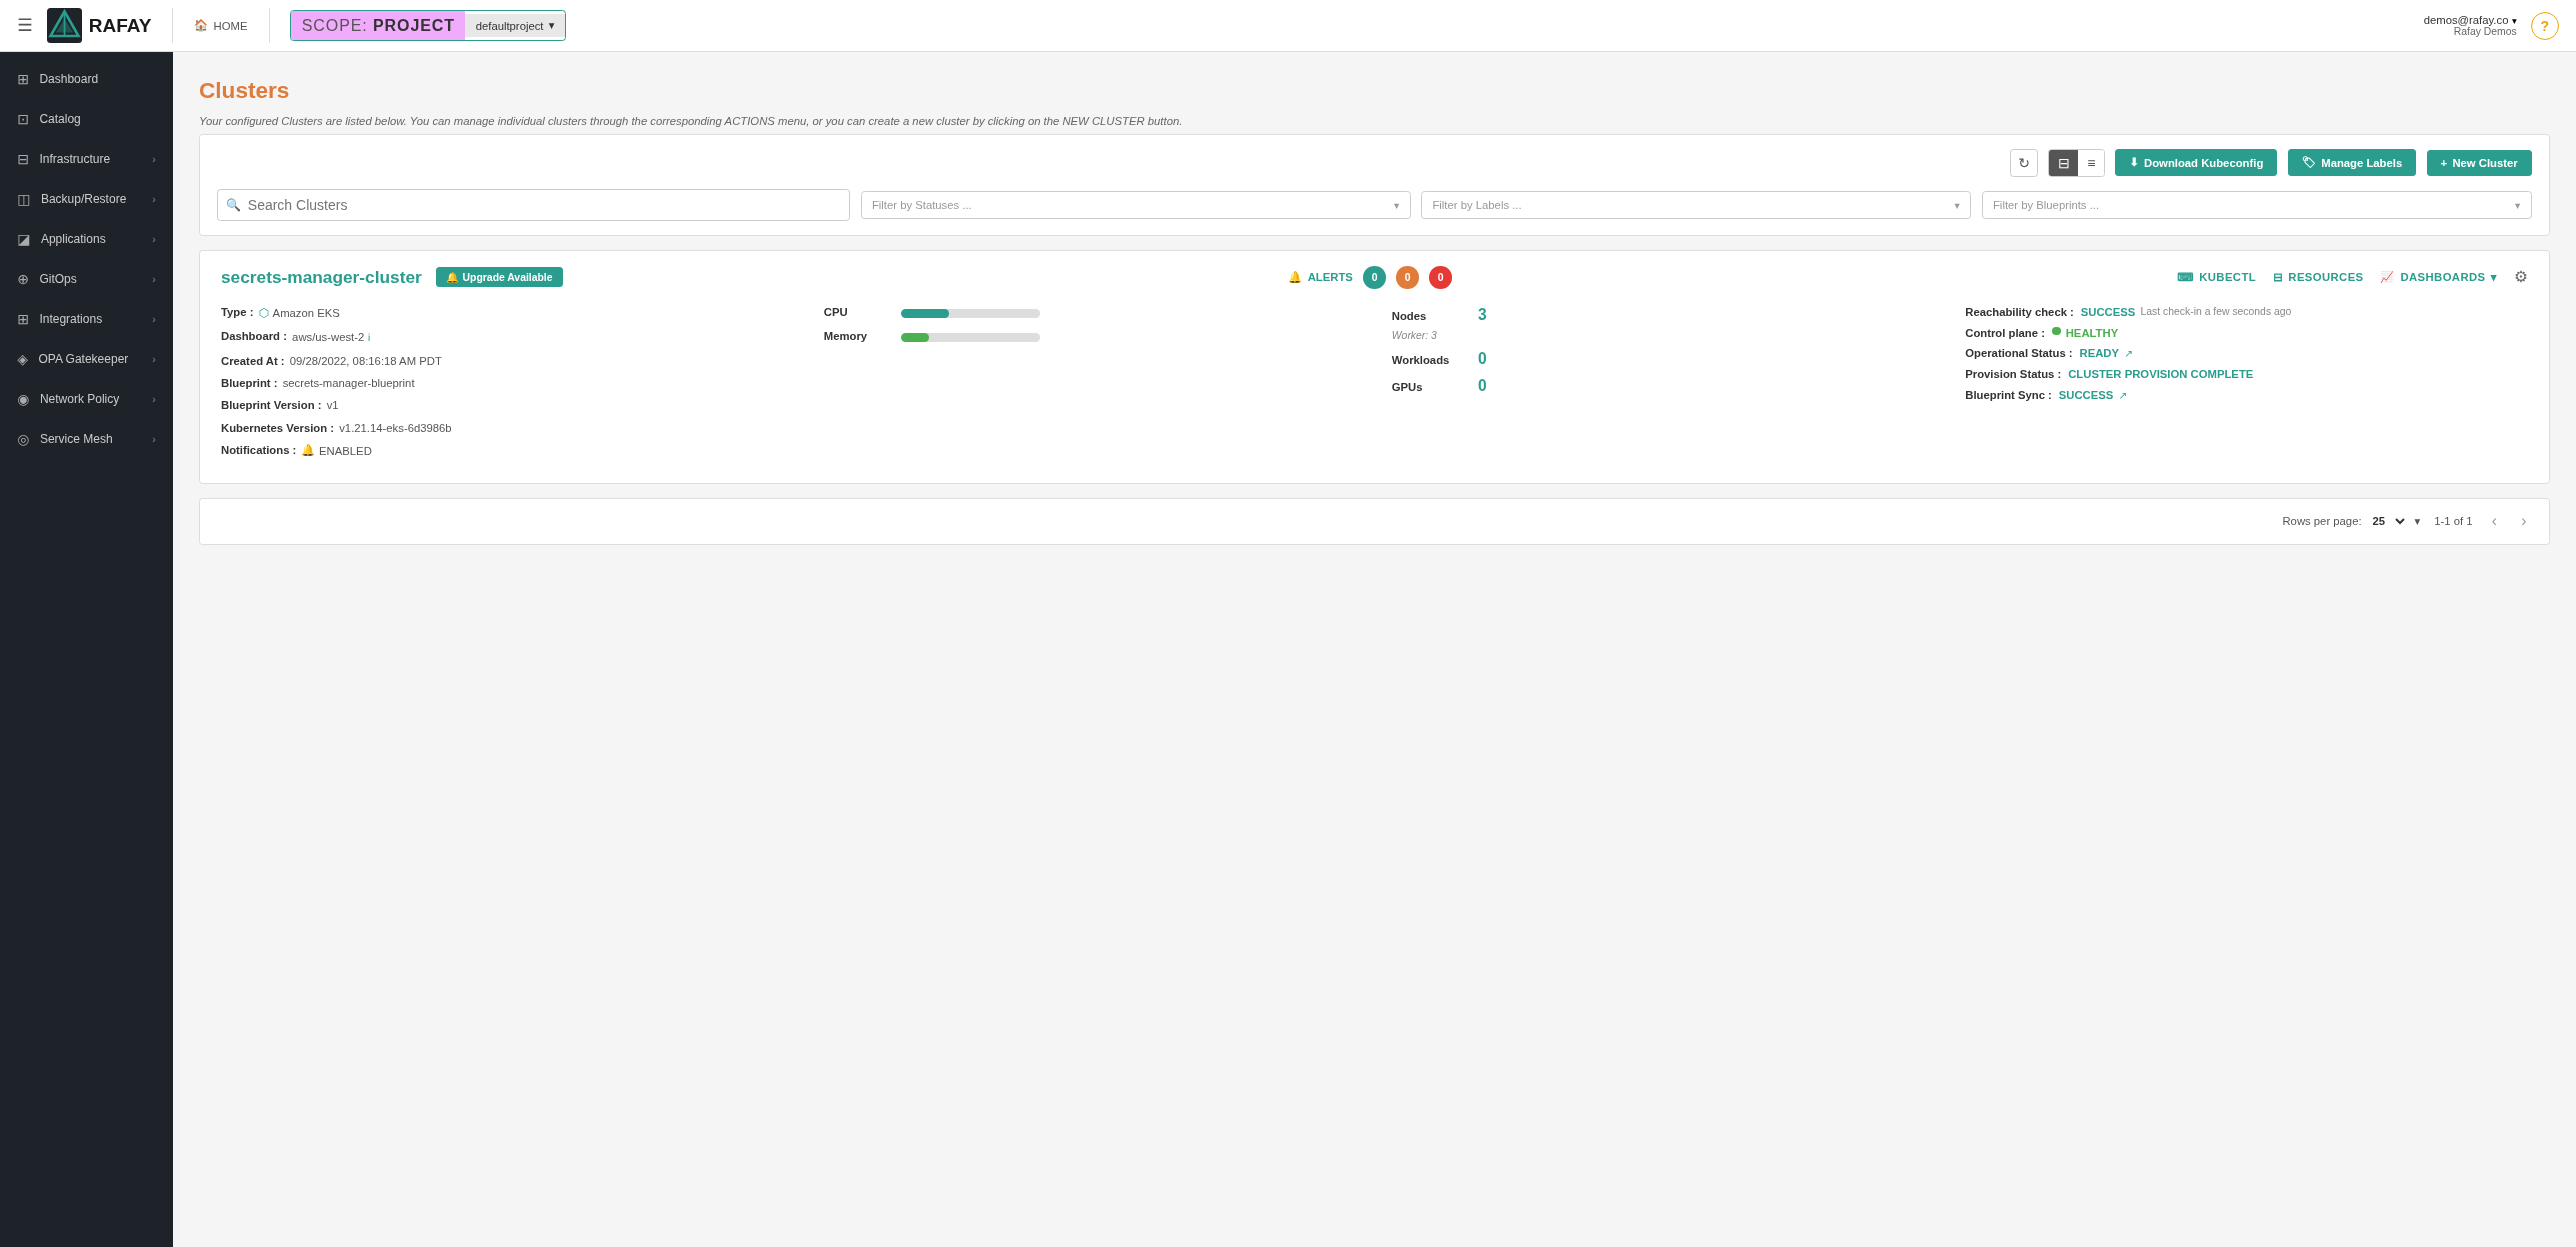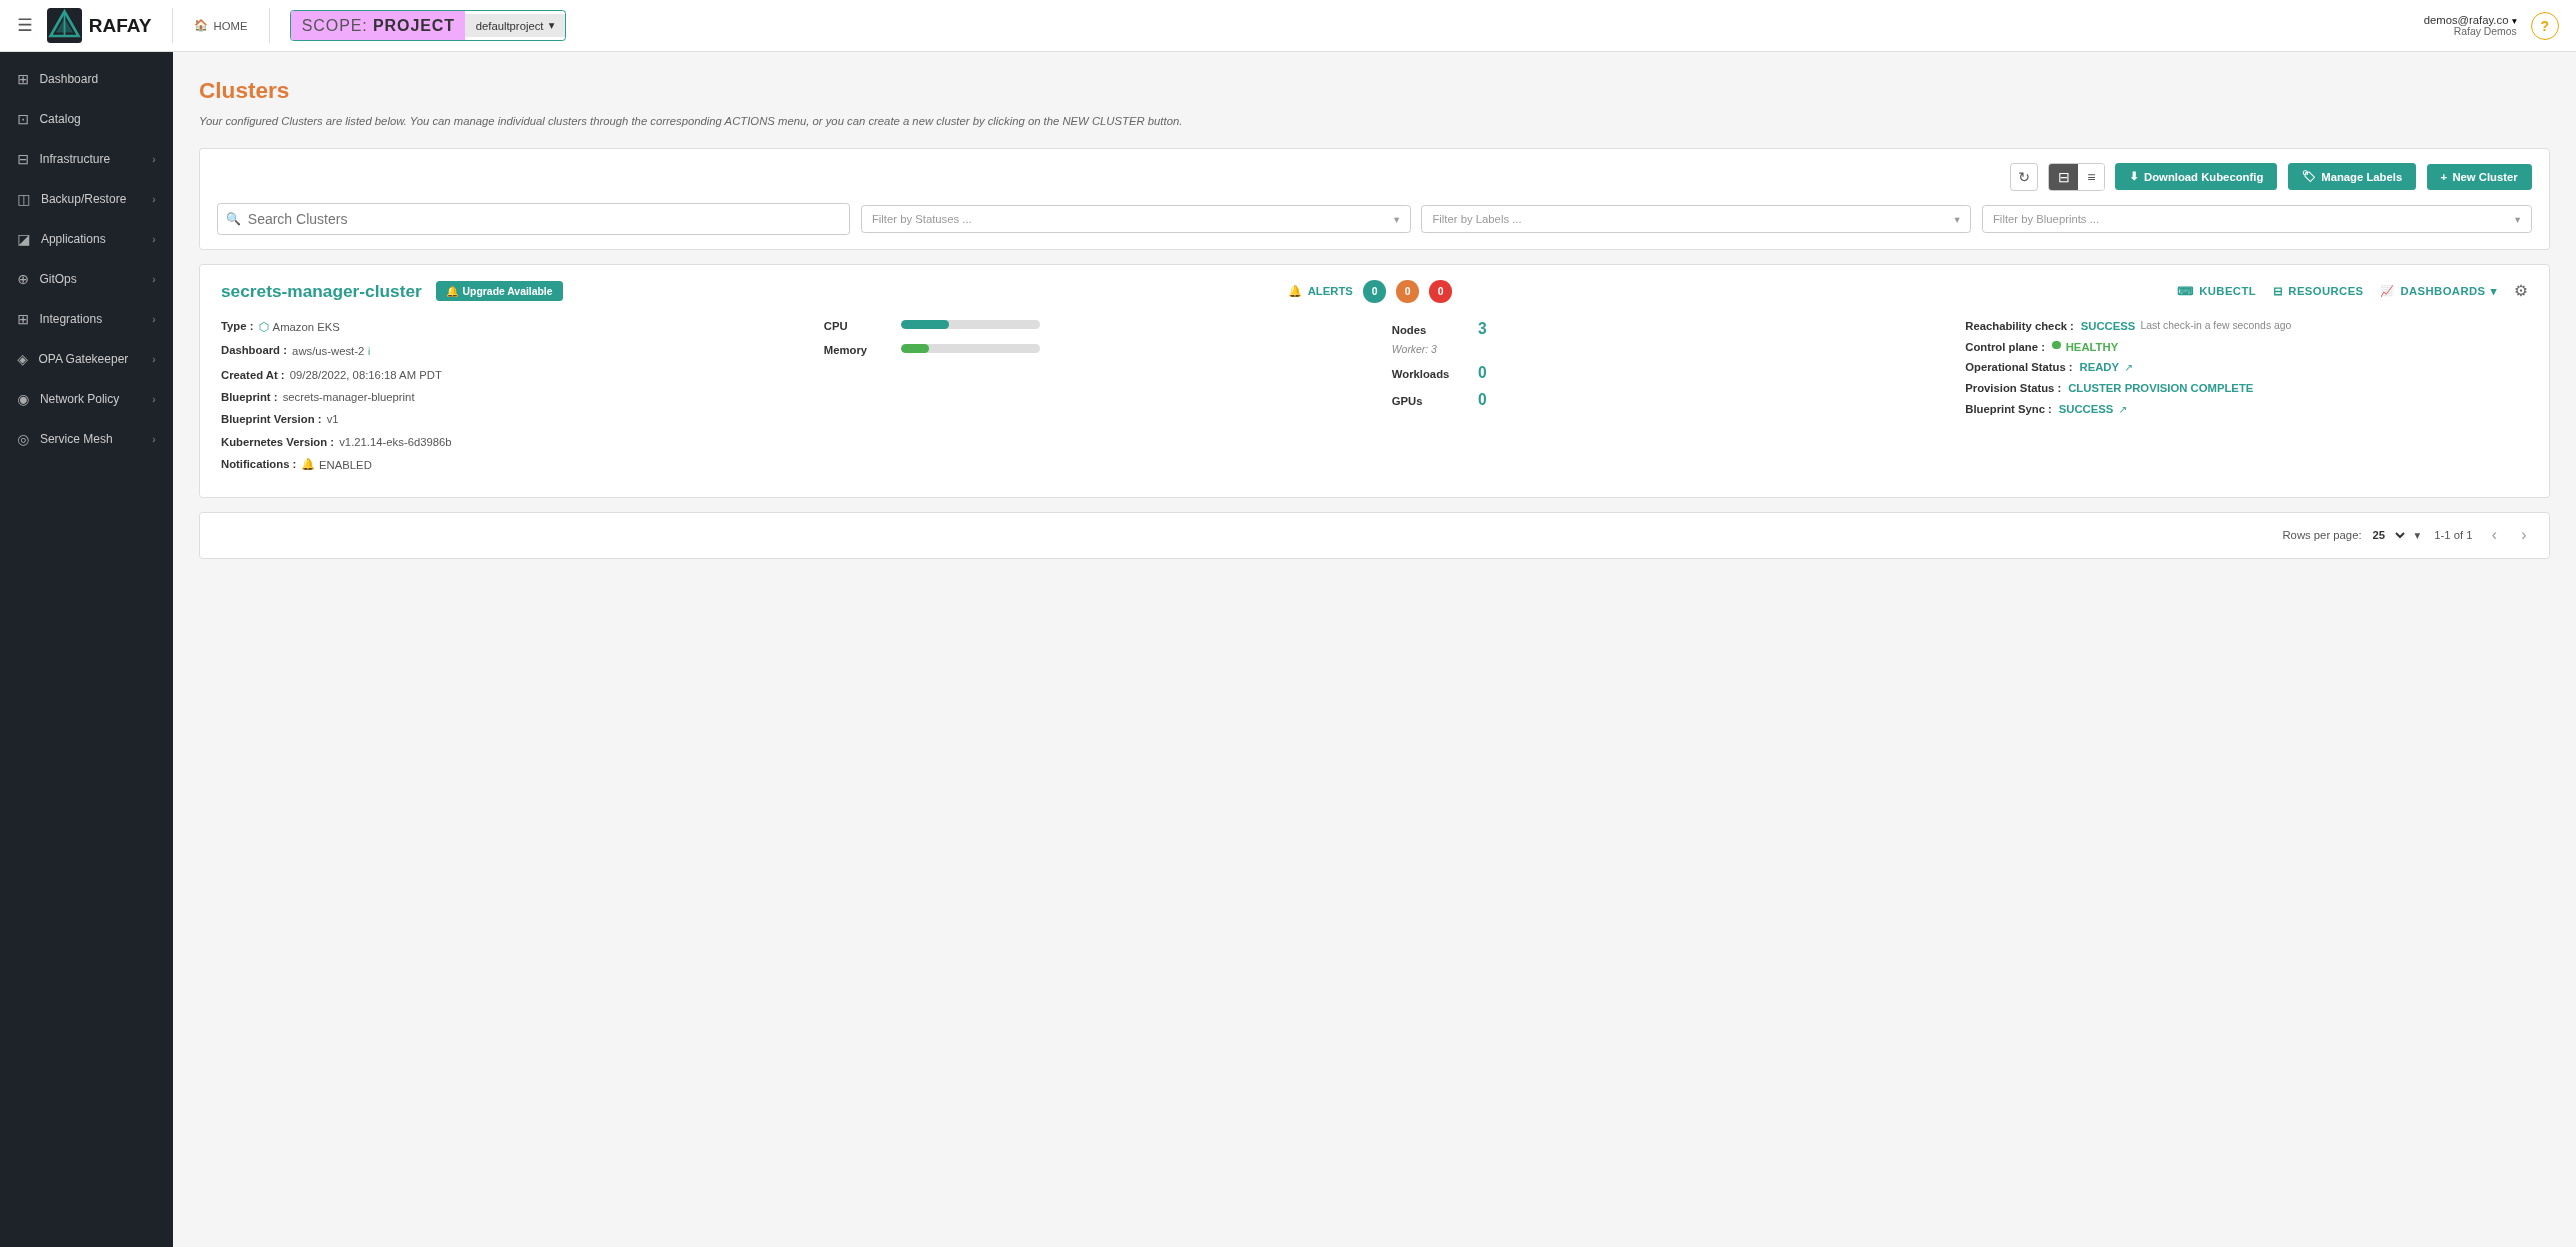--- a/index.html
+++ b/index.html
@@ -135,21 +135,21 @@
     .page-title {
       font-size: 22.6px;
       color: #e07b39;
       font-weight: 600;
       margin-bottom: 8.7px;
     }
     .page-desc {
       font-size: 11.3px;
       color: #666;
       font-style: italic;
-      margin-bottom: 18px;
+      margin-bottom: 4px;
       line-height: 1.5;
     }
 
     
     .cluster-toolbar {
       background: #fff;
       border: 0.9px solid #ddd;
       border-radius: 3.5px;
       padding: 14px 17.3px;
       margin-bottom: 14px;
@@ -354,21 +354,21 @@
       align-items: center;
       gap: 3.5px;
     }
 
     
     .resource-col {
       padding: 0 26px;
     }
     .resource-row {
       display: flex;
-      align-items: flex-start;
+      align-items: flex-end;
       margin-bottom: 12px;
       gap: 25px;
     }
     .resource-label {
       font-weight: 700;
       color: #333;
       font-size: 11.3px;
       width: 52px;
     }
     .progress-bar {

